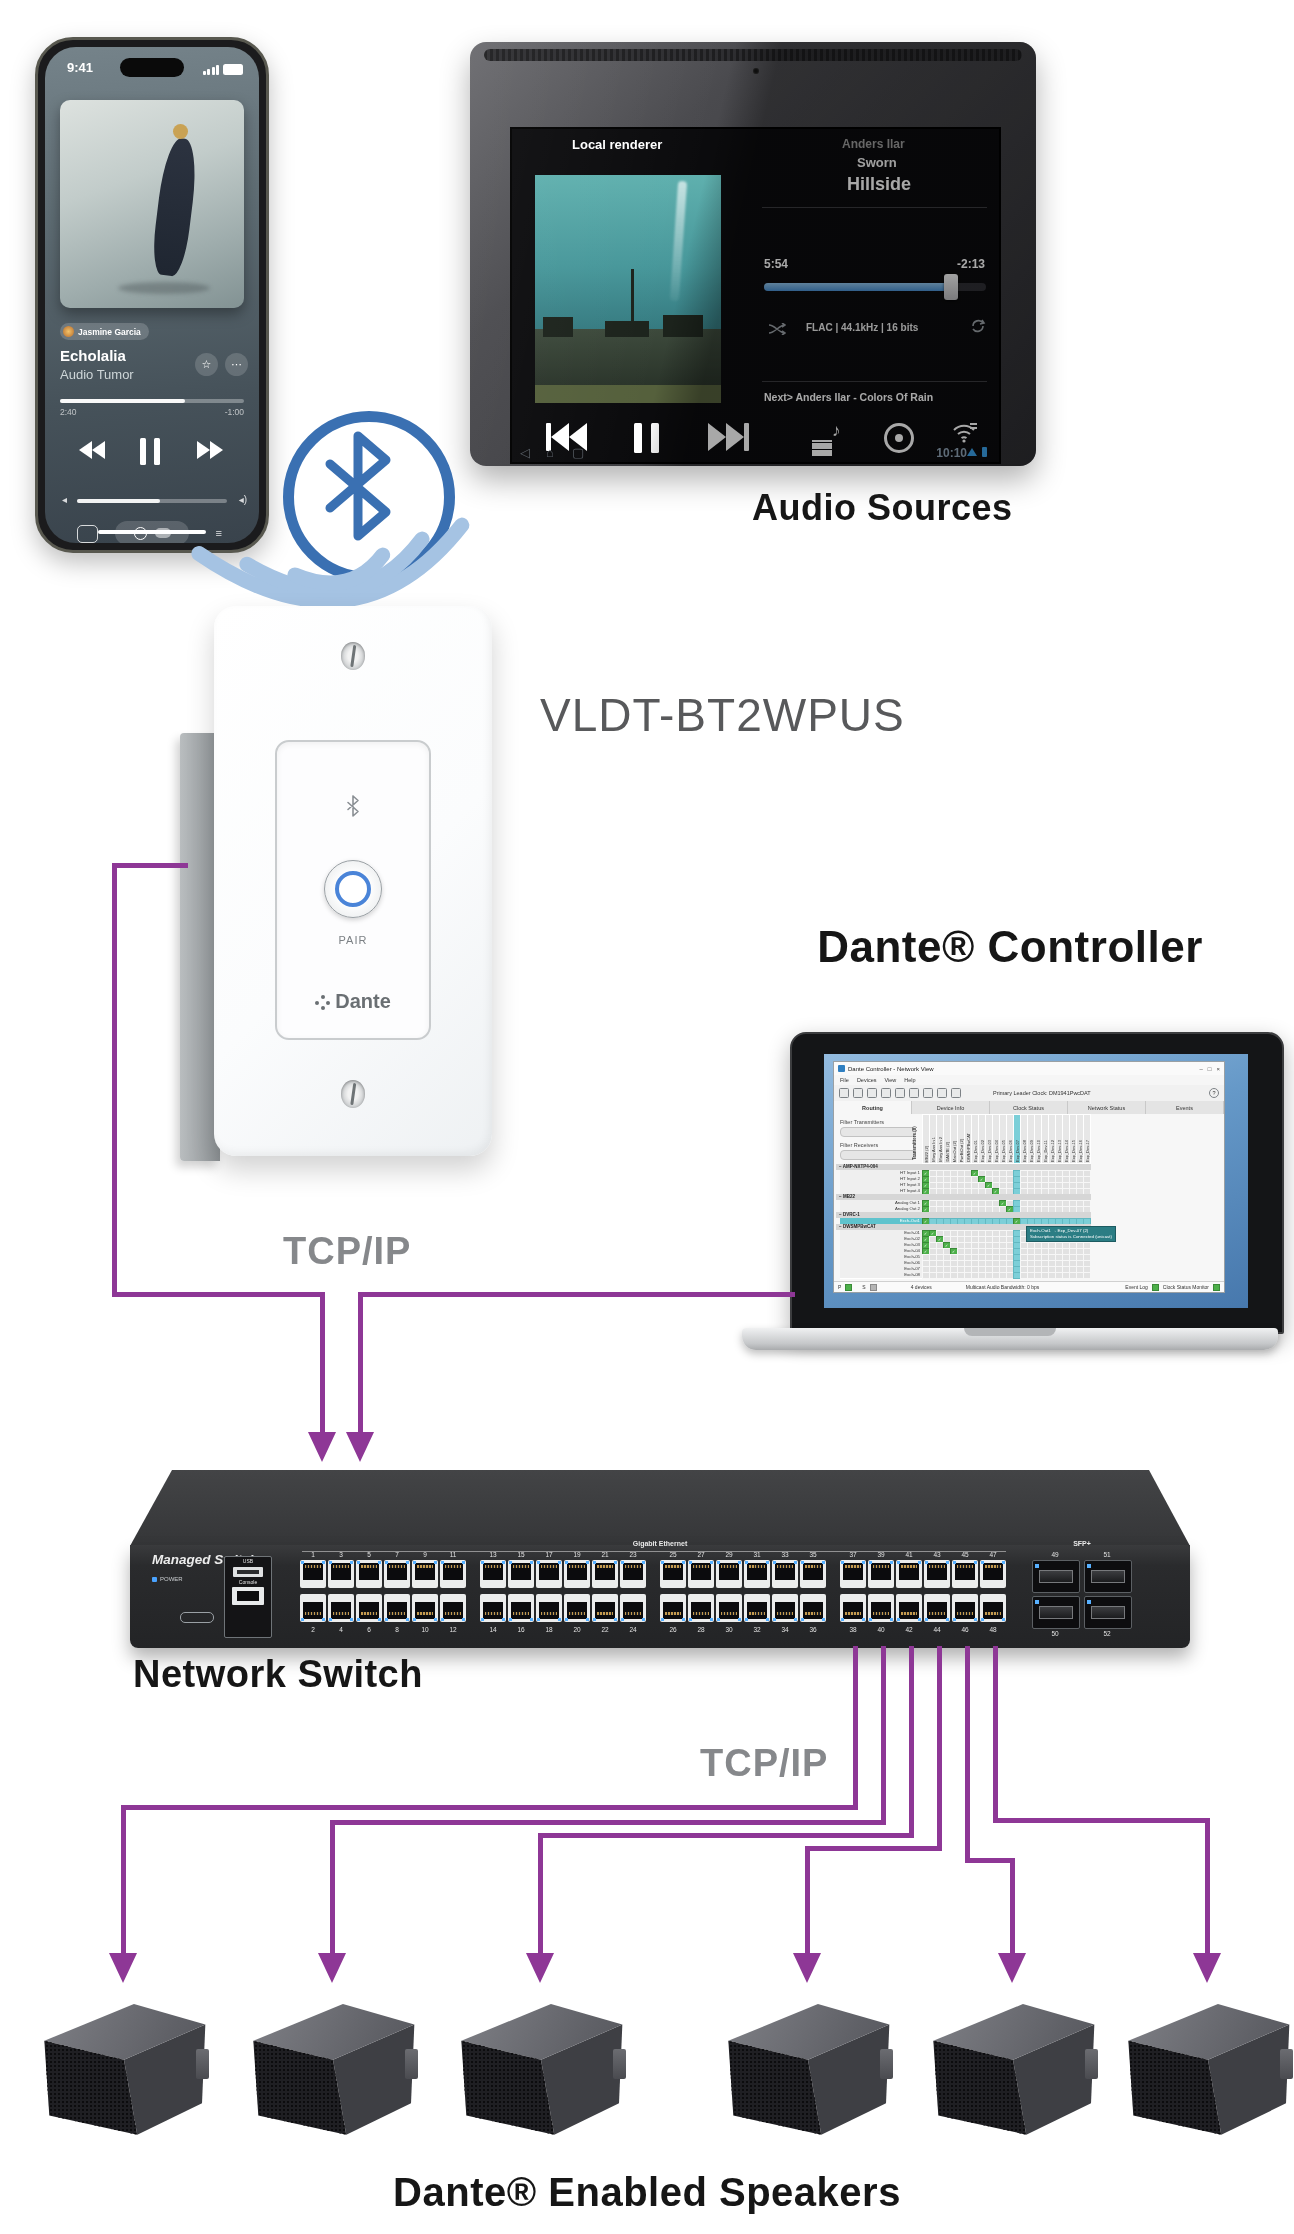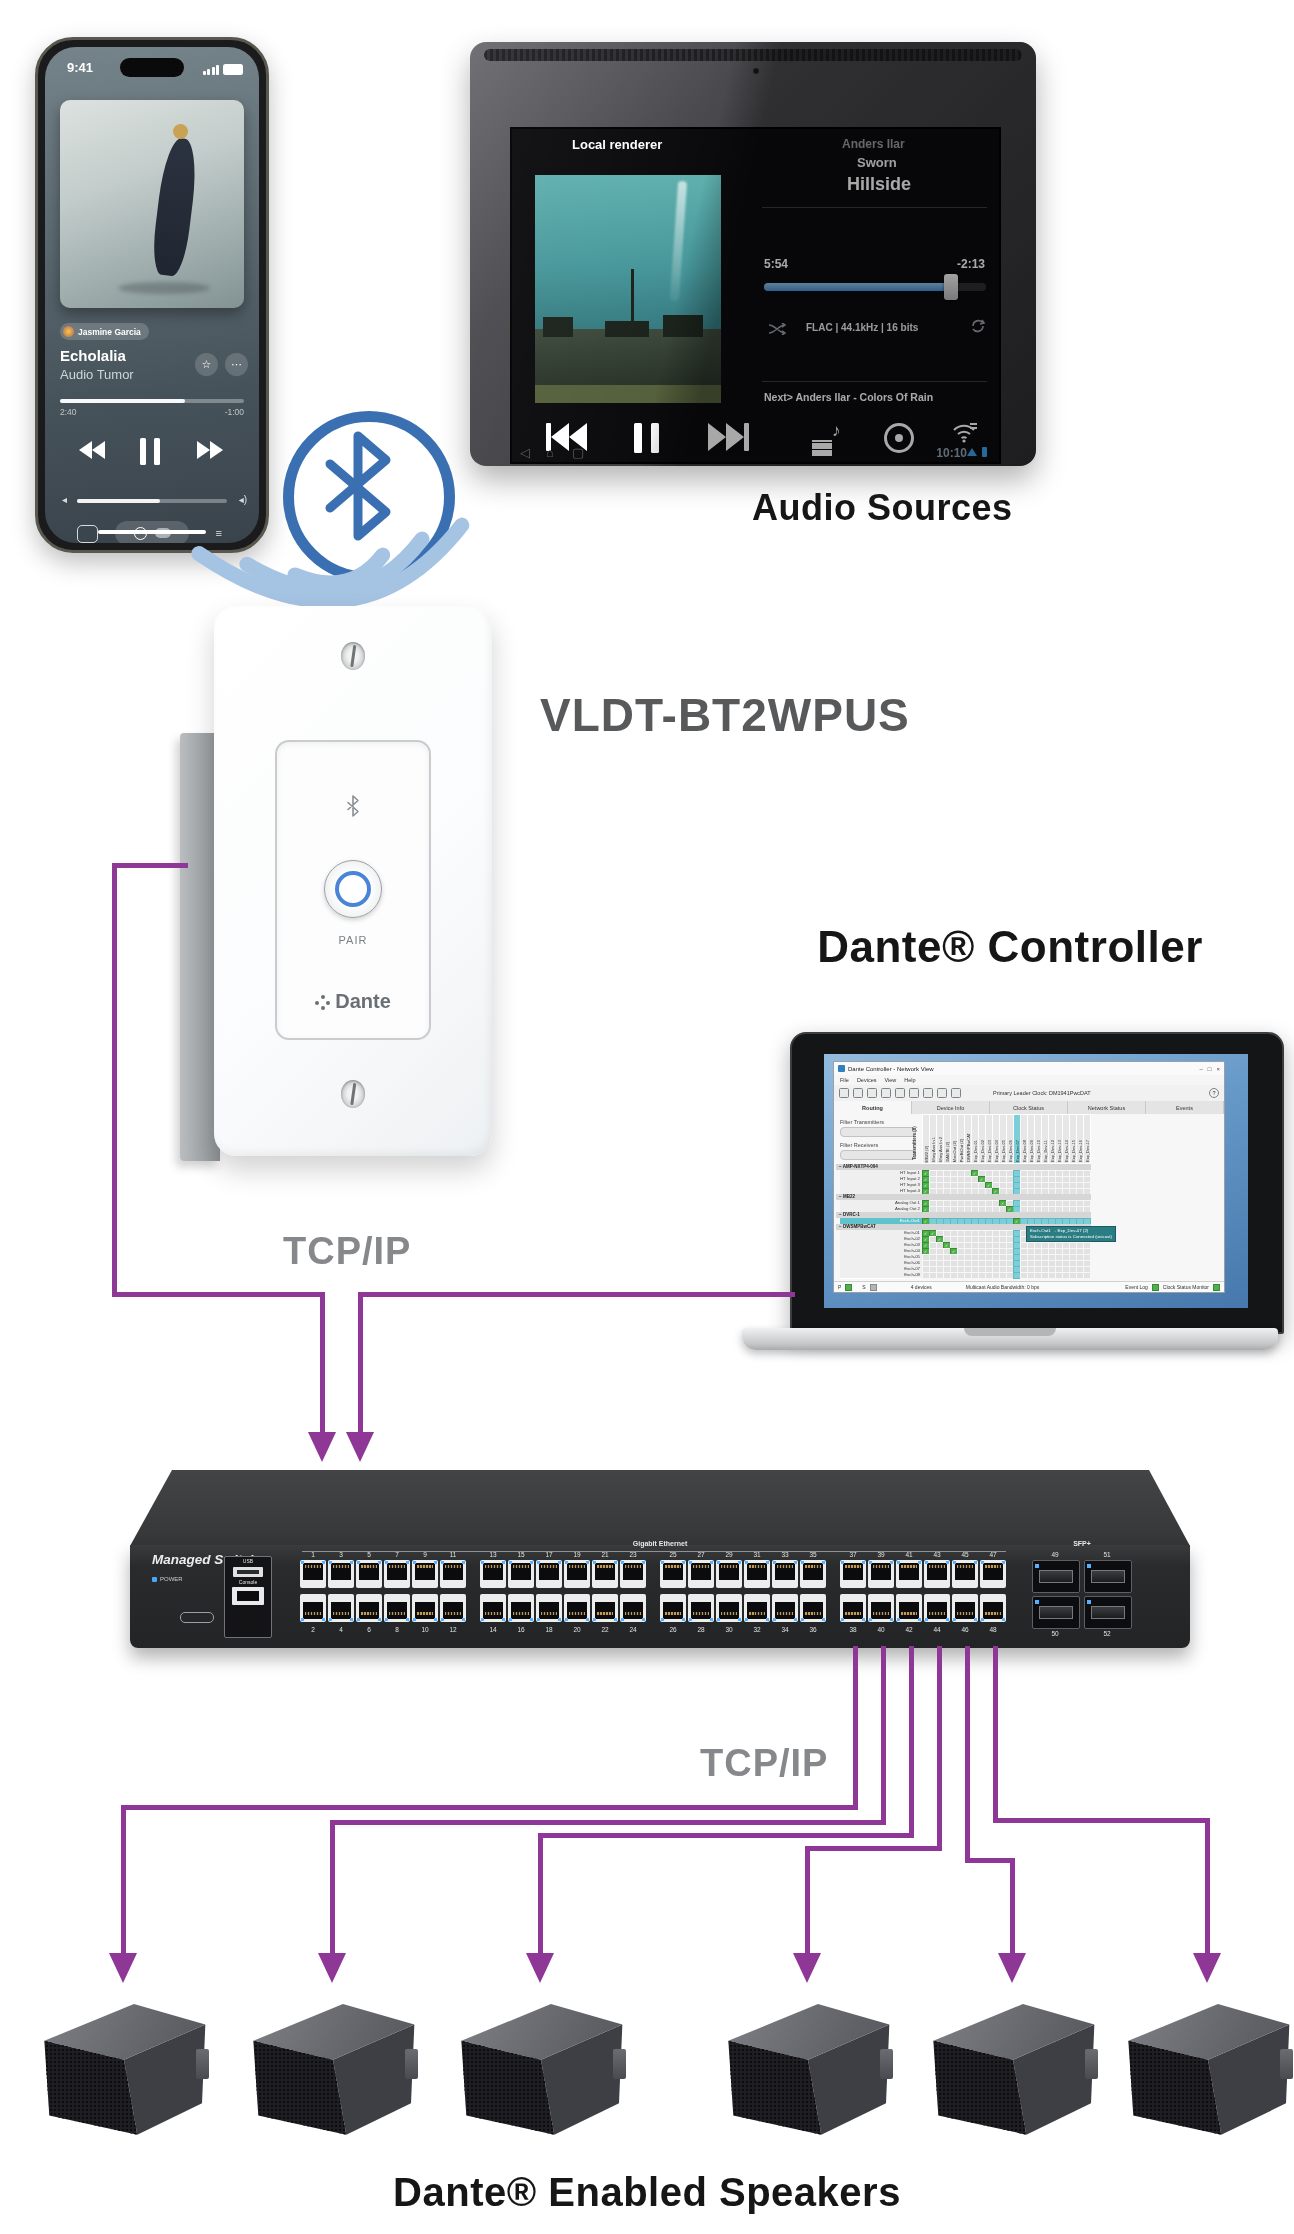--- a/index.html
+++ b/index.html
@@ -298,21 +298,21 @@
       <svg width="16" height="24" viewBox="0 0 16 24" style="position:absolute;left:50%;top:52px;transform:translateX(-50%)">
         <path d="M8 2 L8 22 M8 2 L13 6.5 L3 15.5 M8 22 L13 17.5 L3 8.5" stroke="#8a8f94" stroke-width="1.6" fill="none" stroke-linecap="round" stroke-linejoin="round"></path>
       </svg>
       <div class="wp-btn-outer">
           <div class="wp-btn-ring"></div>
         </div>
       <div class="wp-pair">PAIR</div>
       <div class="wp-dante"><span class="dmark"><i style="left:0;top:6px"></i><i style="left:6px;top:0"></i><i style="left:6px;top:11px"></i><i style="left:11px;top:6px"></i></span><span>Dante</span></div>
     </div>
   </div>
-  <div class="graycap" style="left:540px;top:688px;font-size:46px;color:#58595b;font-weight:bold">VLDT-BT2WPUS</div>
+  <div class="graycap" style="left:540px;top:688px;font-size:46px;color:#58595b;font-weight:normal">VLDT-BT2WPUS</div>
 
   <div class="cap" style="left:790px;top:925px;width:440px;text-align:center;font-size:44px;line-height:44px">
     <div>Dante® Controller</div>
   </div>
 
   <div class="lap-lid"></div>
   <div class="lap-screen">
     <div class="dc-win">
       <div class="dc-title">
         <span style="width:7px;height:7px;background:#2f7fc1;border-radius:1px;display:inline-block"></span>
@@ -1218,20 +1218,21 @@
       <div class="sfp" style="left: 1084px; top: 1560px;">
         <i></i>
         <u></u>
       </div>
       <div class="sfp" style="left: 1084px; top: 1596px;">
         <i></i>
         <u></u>
       </div>
       <div class="pnum" style="left: 1094px; top: 1630px;">52</div>
     </div>
+  <div class="cap" style="left:133px;top:1653px;font-size:38px">Network Switch</div>
 
   <div class="graycap" style="left:700px;top:1742px;font-size:38px">TCP/IP</div>
   <div id="fanout">
       <div class="pline" style="left: 853px; top: 1646px; width: 5px; height: 164px;"></div>
       <div class="pline" style="left: 121px; top: 1805px; width: 737px; height: 5px;"></div>
       <div class="pline" style="left: 121px; top: 1805px; width: 5px; height: 150px;"></div>
       <div class="parrow" style="left: 109px; top: 1953px;"></div>
       <div class="pline" style="left: 881px; top: 1646px; width: 5px; height: 179px;"></div>
       <div class="pline" style="left: 330px; top: 1820px; width: 556px; height: 5px;"></div>
       <div class="pline" style="left: 330px; top: 1820px; width: 5px; height: 135px;"></div>

